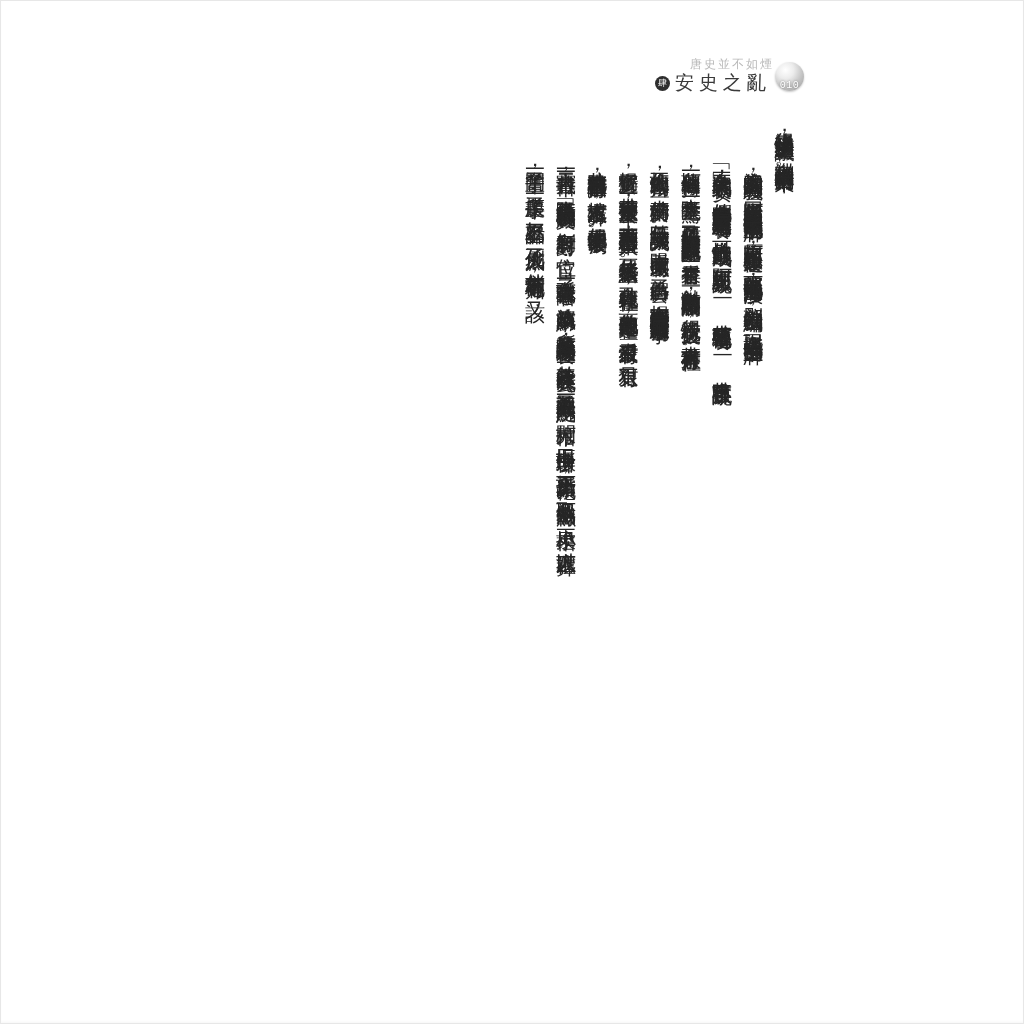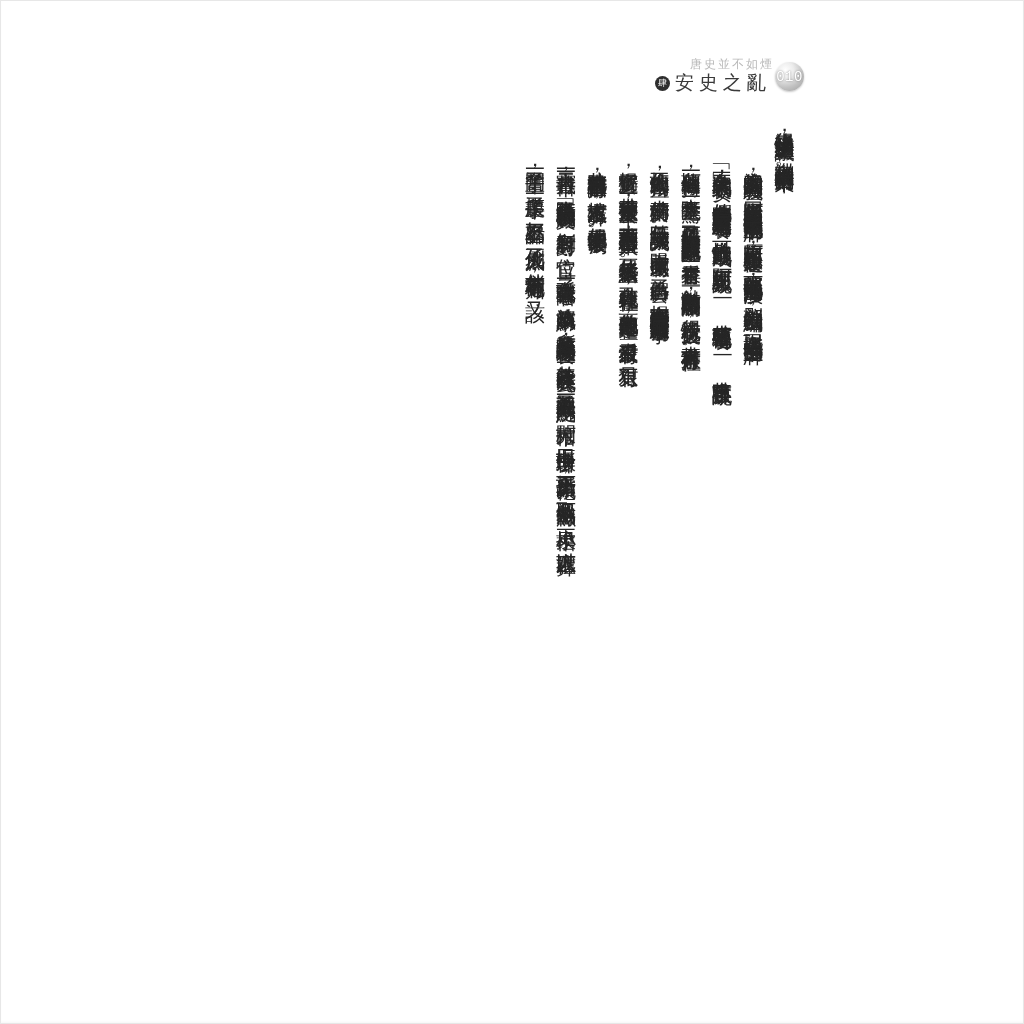--- a/index.html
+++ b/index.html
@@ -35,22 +35,22 @@
   .book-title {
     font-size:19px; letter-spacing:5px;
     color:#3a3a3a; white-space:nowrap;
     transform:skewX(-2deg);
   }
   .page-sphere {
     position:absolute; top:62px; right:220px;
     width:29px; height:29px; border-radius:50%;
     background: radial-gradient(circle at 36% 28%, #ffffff 0%, #ececec 30%, #c2c2c2 62%, #9b9b9b 100%);
     box-shadow: 0 1px 2px rgba(0,0,0,0.22);
-    display:flex; align-items:center; justify-content:center;
-    color:#ffffff; font-size:14px; letter-spacing:0.5px;
+    display:flex; align-items:flex-end; justify-content:center;
+    color:#ffffff; font-size:10px; letter-spacing:0.5px;
     font-family:Liberation Mono, monospace;
     text-shadow: 0 0 2px rgba(120,120,120,0.9);
   }
   
   .body-text {
     position:absolute; top:116px; right:224px;
     height:892px; max-width:575px;
     writing-mode:vertical-rl;
     -webkit-writing-mode:vertical-rl;
     text-orientation:upright;

